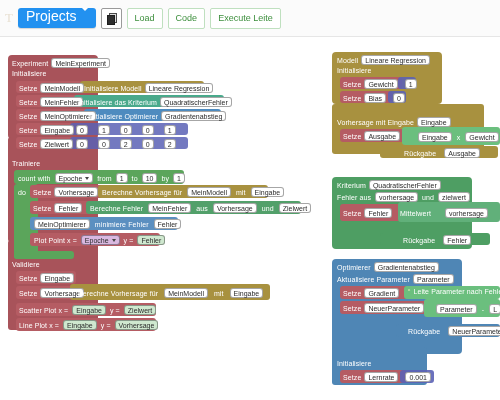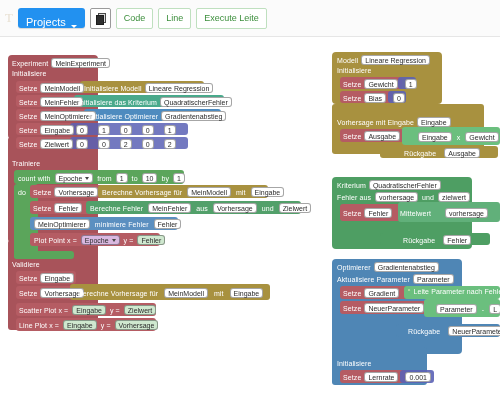--- a/index.html
+++ b/index.html
@@ -16,21 +16,21 @@
     position: absolute; left:0; top:0; width:500px; height:37px;
     background:#fbfbfb; border-bottom:1px solid #e6e6e6;
     display:flex; align-items:center; box-sizing:border-box;
   }
   .ghost-t {
     width:18px; text-align:center; color:#e8e0d2; font-size:13px;
     font-family:"Liberation Serif", serif; user-select:none;
   }
   .btn-projects {
     background:#2291f0; color:#fff; border:none; border-radius:3px;
-    height:20px; padding:0 8px; font-size:11px; display:flex; align-items:flex-end;
+    height:20px; padding:0 8px; font-size:14px; display:flex; align-items:flex-start;
     gap:5px; cursor:pointer; box-shadow:0 1px 1px rgba(0,0,0,.15);
   }
   .caret { width:0;height:0;border-left:3px solid transparent;border-right:3px solid transparent;border-top:3.5px solid #fff; }
   .proj-input {
     margin-left:4px; width:118px; height:21px; border:1px solid #e2e2e2;
     border-radius:2px; background:#fff; font-size:9px; color:#9a9a9a;
     padding:0 6px; box-sizing:border-box; outline:none;
     font-family:"Liberation Sans", sans-serif;
   }
   .proj-input::placeholder { color:#a8a8a8; }
@@ -85,22 +85,22 @@
 
   <div id="toolbar">
     <div class="ghost-t">T</div>
     <button class="btn-projects">
       <span>Projects</span>
       <span class="caret"></span>
     </button>
     <button class="tb-btn icon-btn">
       <span class="copy-ic"></span>
     </button>
+    <button class="tb-btn">Load</button>
     <button class="tb-btn">Code</button>
-    <button class="tb-btn">Line</button>
     <button class="tb-btn">Execute Leite</button>
   </div>
 
   <div id="canvas">
 
     <div class="blk c-red hat" style="left:8px; top:18px; width:90px; height:84px;"></div>
     <div class="blk c-red" style="left:8px; top:100px; width:90px; height:105px;"></div>
     <div class="blk c-red" style="left:8px; top:203px; width:90px; height:90px;"></div>
 
     <div class="row" style="left:12px; top:21px;">

